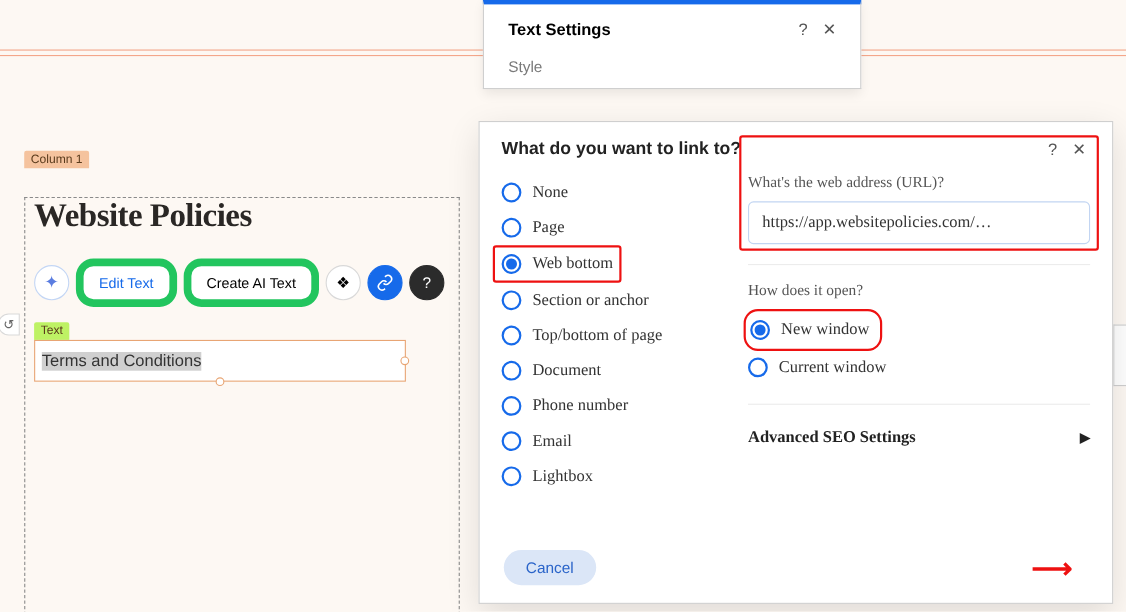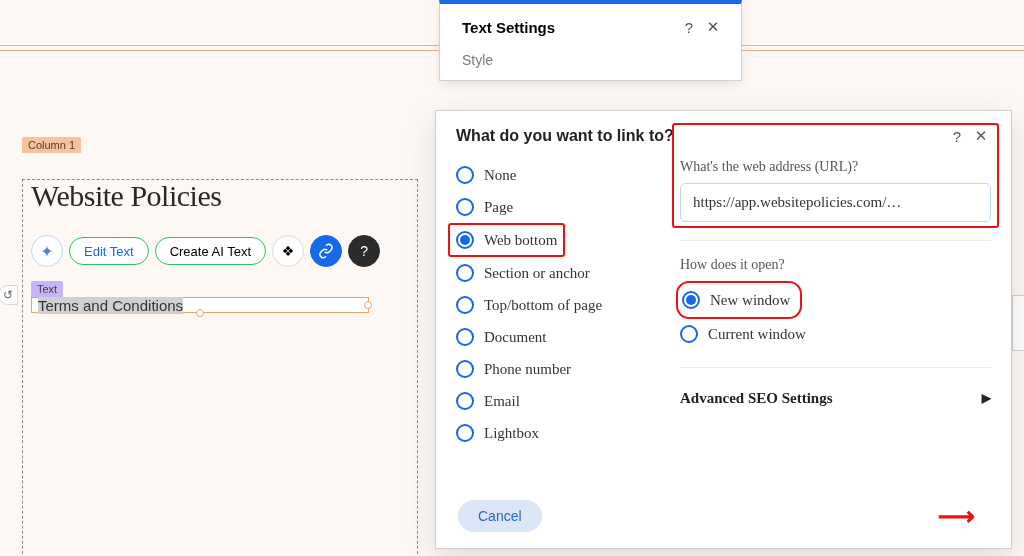--- a/index.html
+++ b/index.html
@@ -43,21 +43,21 @@
       position: absolute;
       top: 0;
       left: -1px;
       right: -1px;
       height: 1px;
       border-top: 1px dashed #8a8a8a;
     }
     .heading {
       font-family: Georgia, 'Times New Roman', serif;
       font-size: 30px;
-      font-weight: 400;
+      font-weight: 700;
       color: #2a2725;
       margin: 26px 0 0 8px;
       letter-spacing: -0.5px;
     }
     .toolbar {
       display: flex;
       align-items: center;
       gap: 6px;
       margin: 22px 0 0 8px;
     }
@@ -69,23 +69,23 @@
       background: #fff;
       display: flex;
       align-items: center;
       justify-content: center;
       font-size: 14px;
       cursor: pointer;
     }
     .round-btn.blue { background: #166aea; border-color: #166aea; color: #fff; }
     .round-btn.dark { background: #2b2b2b; border-color: #2b2b2b; color: #fff; }
     .pill-btn {
-      height: 28px;
+      height: 44px;
       border-radius: 16px;
-      border: 1px solid #22c55e;
+      border: 7px solid #22c55e;
       background: #fff;
       padding: 0 14px;
       font-size: 13px;
       cursor: pointer;
       display: flex;
       align-items: center;
     }
     .pill-btn.blue-text { color: #166aea; font-weight: 500; }
     .sparkle-btn {
       width: 32px; height: 32px; border-radius: 50%;
@@ -101,32 +101,32 @@
       width: 20px; height: 20px;
       border-radius: 50% 0 0 50%;
       background: #fff;
       border: 1px solid #d9d9d9;
       display: flex; align-items: center; justify-content: center;
       font-size: 12px;
       color: #666;
     }
     .text-label {
       display: inline-block;
-      background: #c4b5fd;
+      background: #bef264;
       color: #5a3b1c;
       font-size: 11px;
       padding: 2px 6px;
       border-radius: 2px 2px 0 0;
       margin: 14px 0 0 8px;
     }
     .text-field {
       margin: 0 8px 0 8px;
       border: 1px solid #e8a574;
       background: #fff;
-      height: 16px;
+      height: 38px;
       display: flex;
       align-items: center;
       padding: 0 6px;
       position: relative;
       width: 338px;
     }
     .text-field .sel {
       background: #d0d0d0;
       font-size: 15px;
       color: #333;
@@ -138,21 +138,21 @@
       background: #fff;
       border-radius: 50%;
     }
     .handle.r { right: -4px; top: 50%; transform: translateY(-50%); }
     .handle.b { left: 50%; bottom: -5px; transform: translateX(-50%); }
     
     .text-settings {
       position: absolute;
       left: 439px;
       top: 0;
-      width: 303px;
+      width: 344px;
       background: #fff;
       border: 1px solid #cfcfcf;
       border-top: 4px solid #166aea;
       box-shadow: 0 4px 10px rgba(0,0,0,0.08);
     }
     .ts-header {
       display: flex;
       align-items: center;
       padding: 14px 16px 10px 22px;
     }

